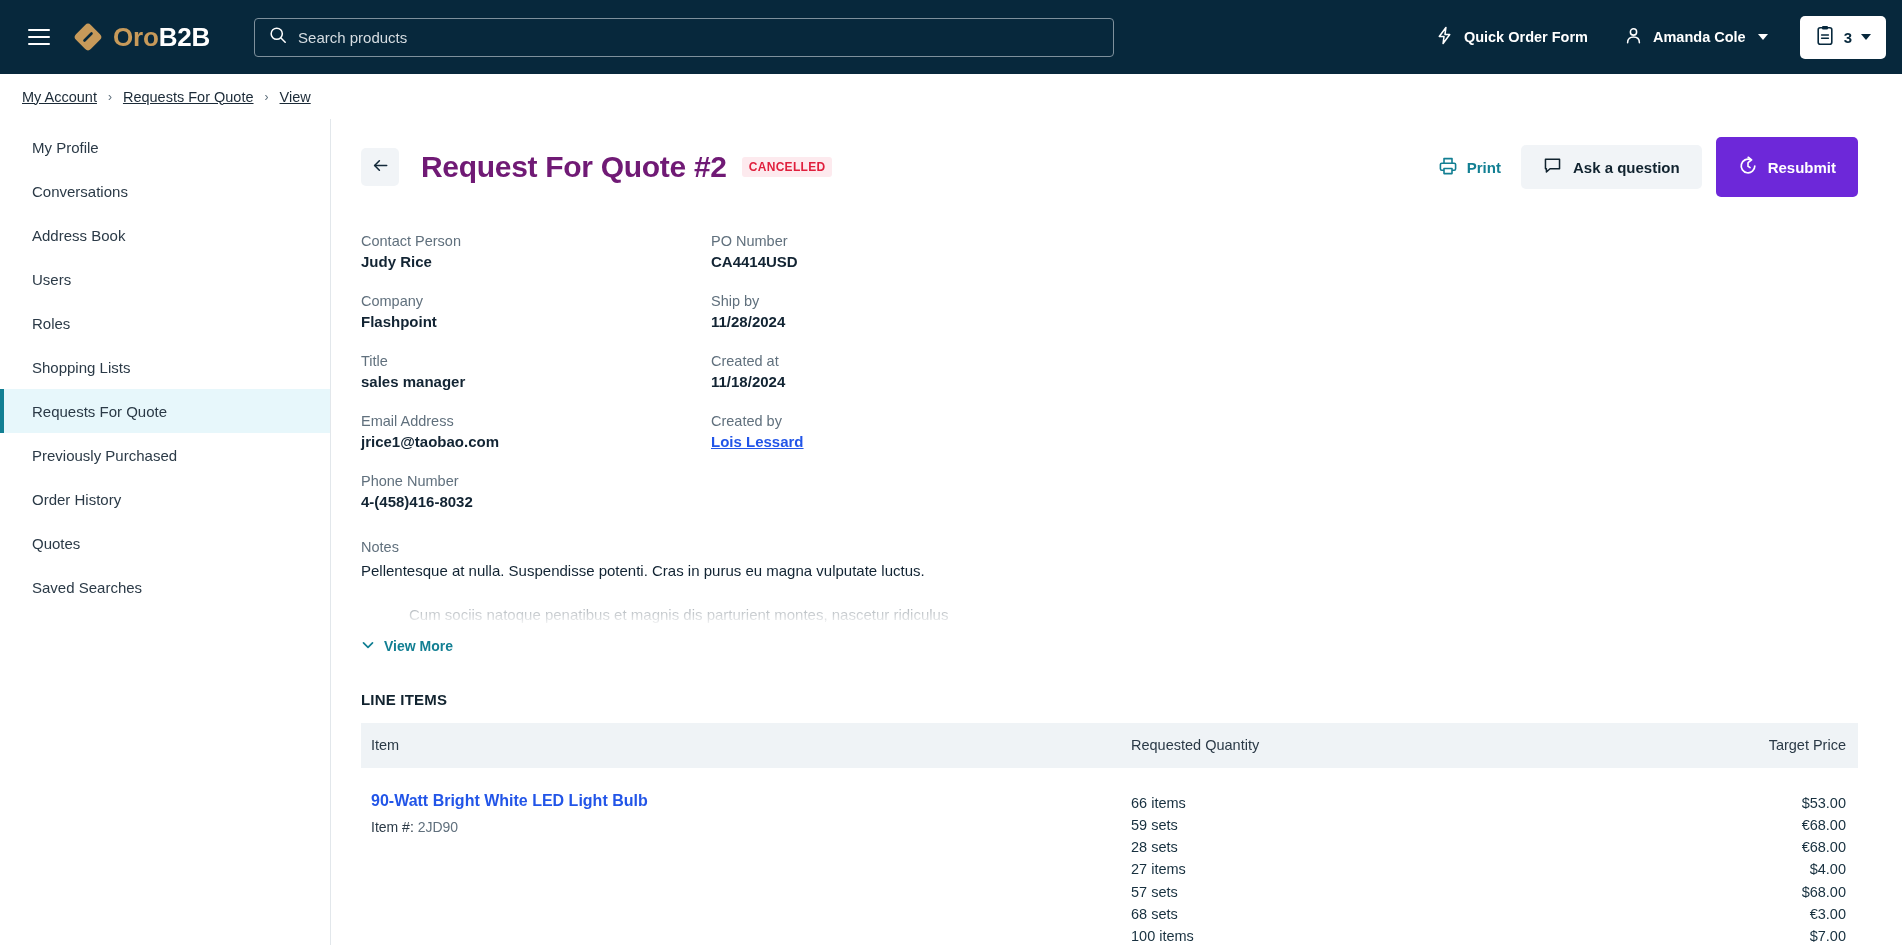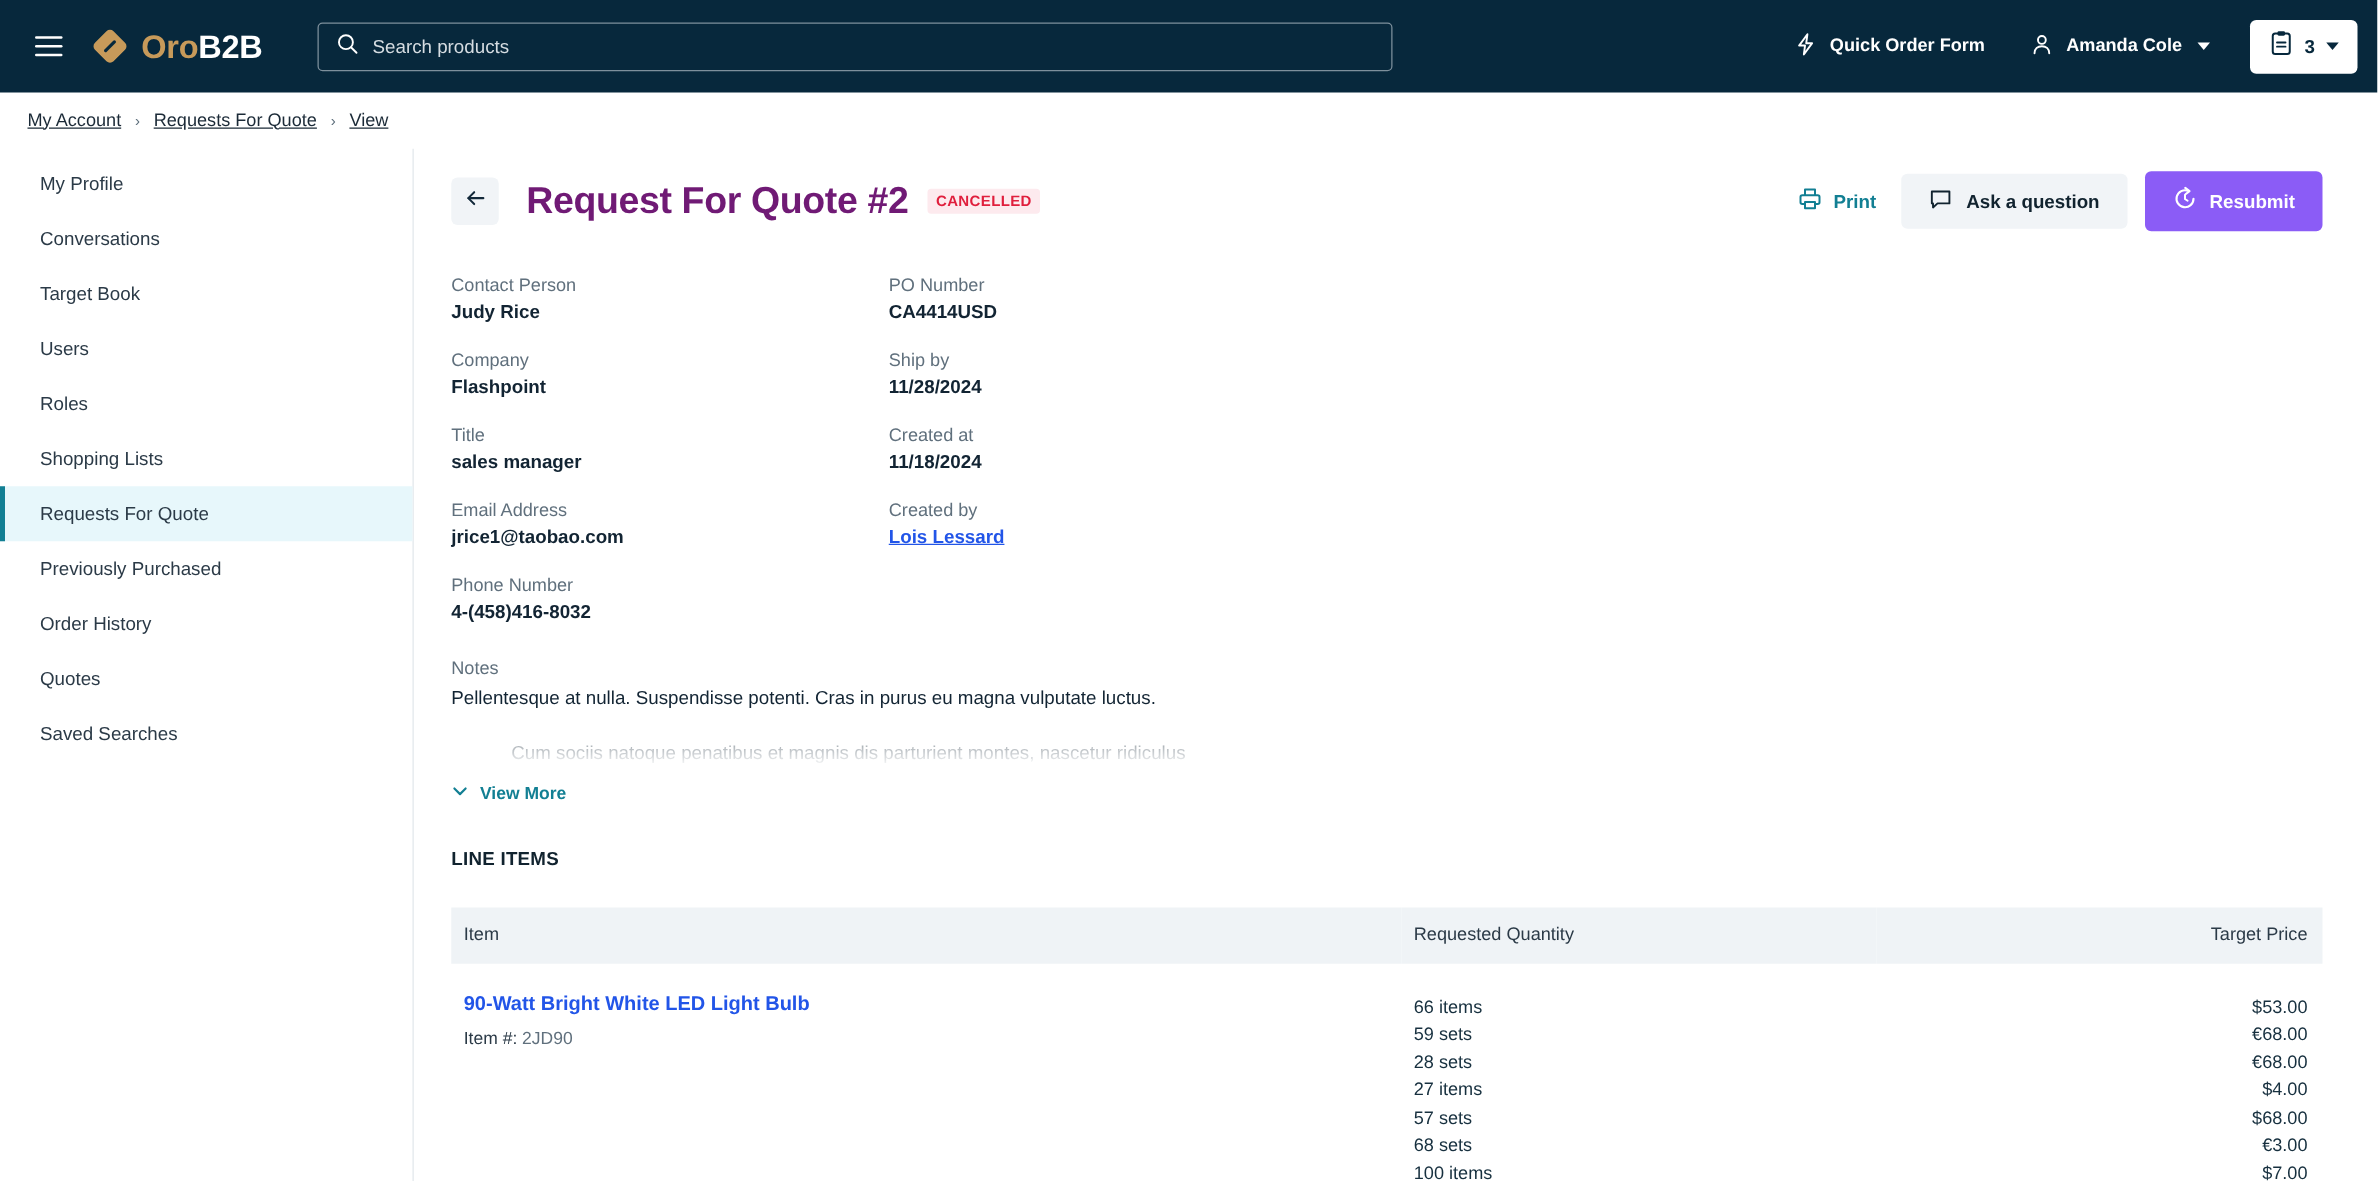--- a/index.html
+++ b/index.html
@@ -202,25 +202,25 @@
     background: #f1f4f7;
     color: #11232f;
     border: none;
     font-size: 15px; font-weight: 700;
     height: 44px; padding: 0 22px;
     border-radius: 5px; cursor: pointer;
     font-family: "Liberation Sans", sans-serif;
   }
   .btn-resubmit {
     display: flex; align-items: center; gap: 10px;
-    background: #8b5cf6;
+    background: #6d28d9;
     color: #ffffff;
     border: none;
     font-size: 15px; font-weight: 700;
-    height: 48px; padding: 0 22px;
+    height: 60px; padding: 0 22px;
     border-radius: 5px; cursor: pointer;
     font-family: "Liberation Sans", sans-serif;
   }
 
   
   .details {
     display: flex;
     padding: 36px 0 0 30px;
   }
   .det-col { width: 350px; }
@@ -272,21 +272,21 @@
     width: fit-content;
   }
 
   
   .line-items-section { padding: 0 44px 0 30px; margin-top: 36px; }
   .li-heading {
     font-size: 15px;
     font-weight: 700;
     letter-spacing: 0.2px;
     color: #11232f;
-    margin-bottom: 30px;
+    margin-bottom: 15px;
   }
   table.li-table {
     width: 100%;
     border-collapse: collapse;
     table-layout: fixed;
   }
   table.li-table thead th {
     background: #eff3f6;
     font-size: 14.5px;
     font-weight: 400;
@@ -398,21 +398,21 @@
 <div class="body-wrap">
 
   <nav class="sidebar">
     <div class="side-item">
       <span>My Profile</span>
     </div>
     <div class="side-item">
       <span>Conversations</span>
     </div>
     <div class="side-item">
-      <span>Target Book</span>
+      <span>Address Book</span>
     </div>
     <div class="side-item">
       <span>Users</span>
     </div>
     <div class="side-item">
       <span>Roles</span>
     </div>
     <div class="side-item">
       <span>Shopping Lists</span>
     </div>

